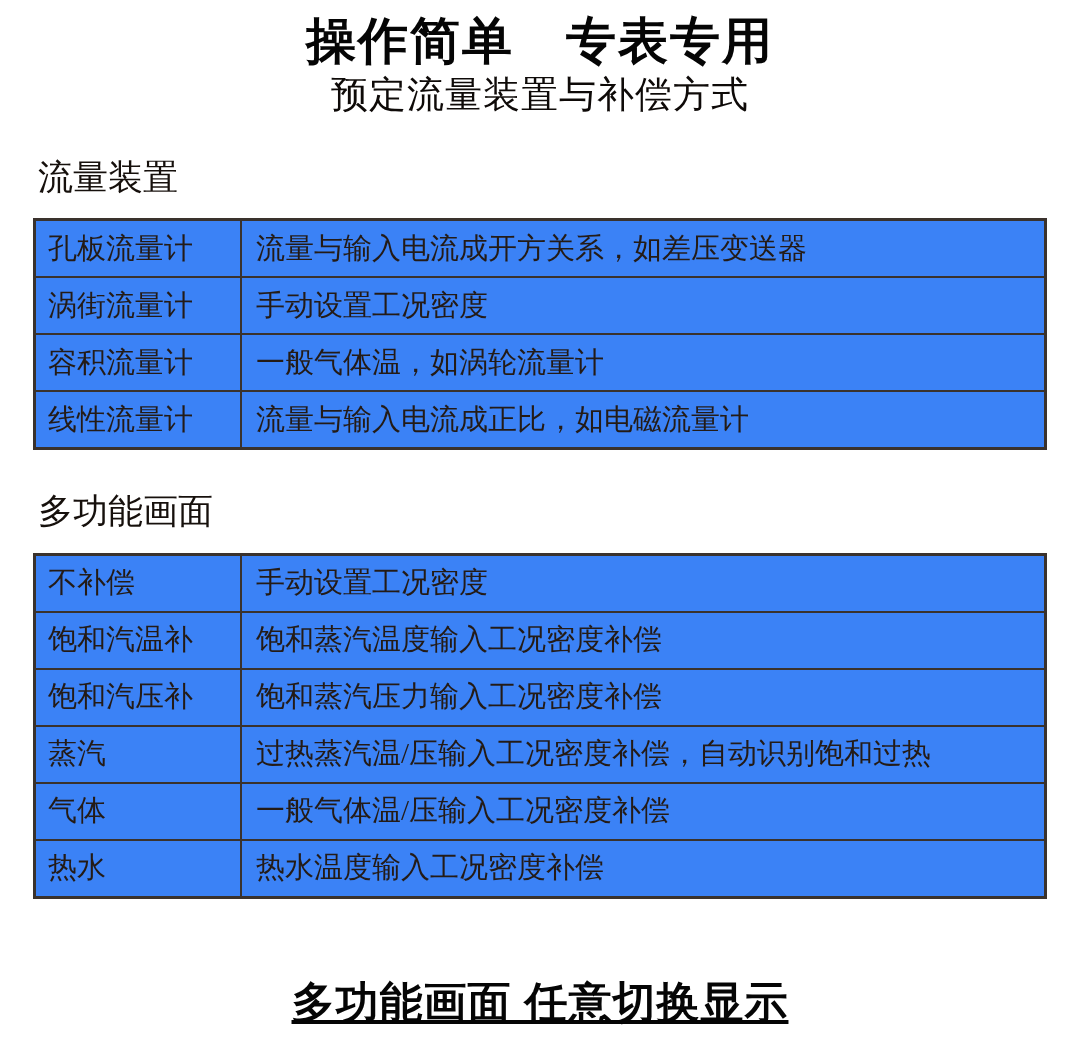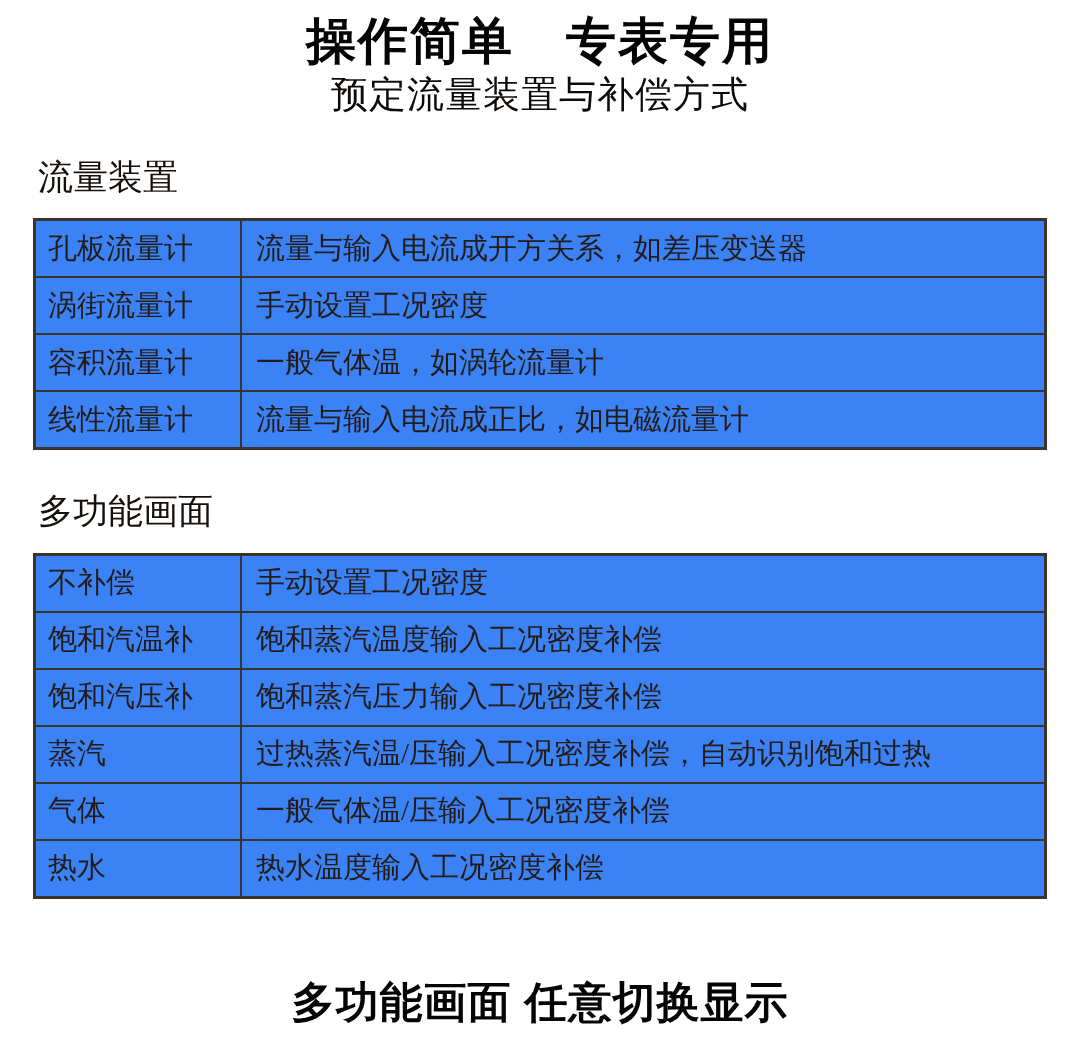--- a/index.html
+++ b/index.html
@@ -72,20 +72,21 @@
   }
   .footer-title {
     margin: 80px 0 0 0;
     text-align: center;
     font-size: 43px;
     line-height: 1.1;
     font-weight: 700;
     letter-spacing: 1px;
     color: #050505;
     font-family: "Liberation Sans", sans-serif;
+    text-decoration: underline;
   }
 </style>
 </head>
 <body>
 
 <div class="page">
 
   <h1 class="title">操作简单　专表专用</h1>
   <h2 class="subtitle">预定流量装置与补偿方式</h2>
 

